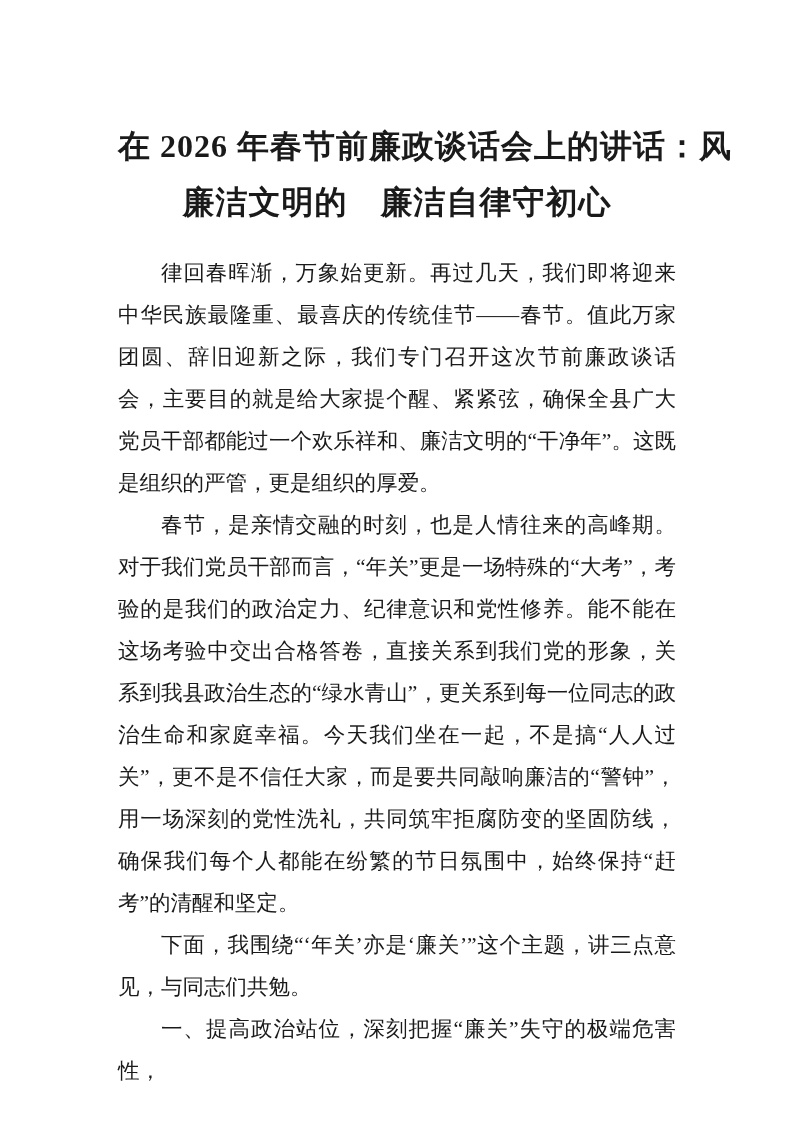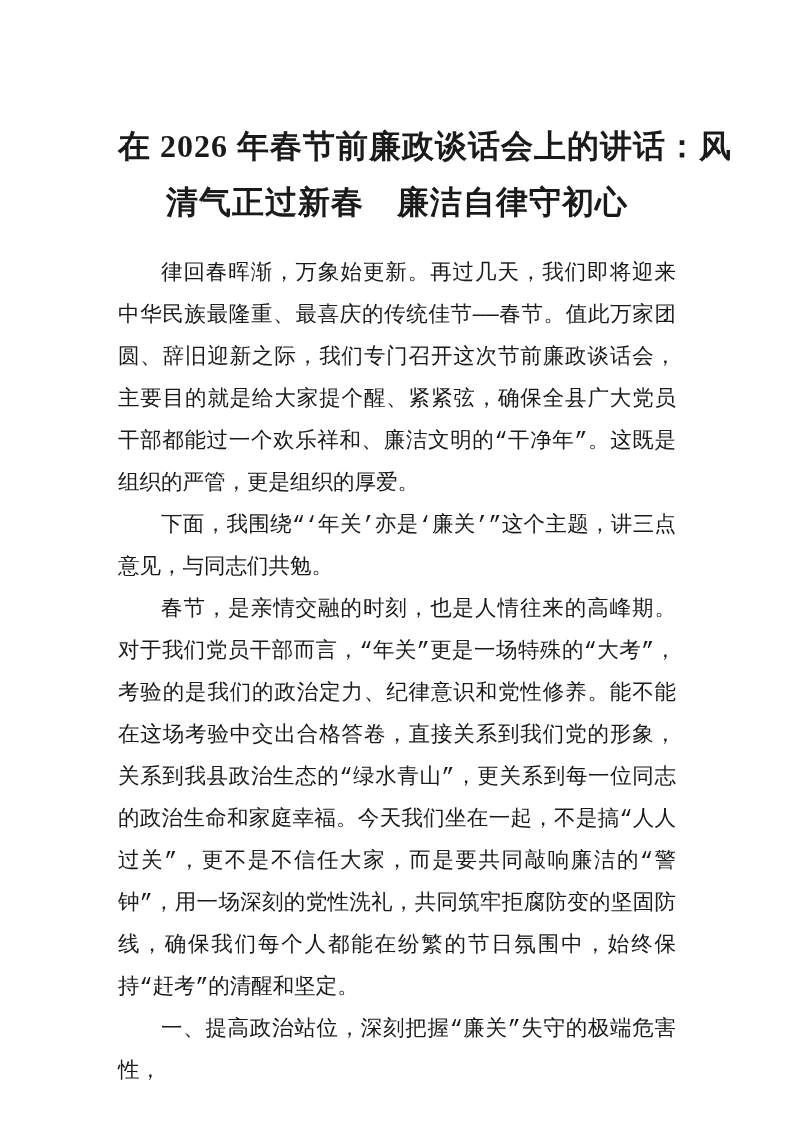--- a/index.html
+++ b/index.html
@@ -37,33 +37,32 @@
     line-height: 42px;
     text-align: justify;
     text-justify: inter-ideograph;
   }
   .doc-body p {
     margin: 0;
     padding: 0;
   }
   .para-indent {
     text-indent: 43px;
-    font-family: Liberation Mono, monospace;
   }
 </style>
 </head>
 <body>
 
 <div class="page">
 
   <h1 class="doc-title">
     <span class="title-line">在 2026 年春节前廉政谈话会上的讲话：风</span>
-    <span class="title-line">清气正过新春　廉洁自律守初心</span>
+    <span class="title-line">廉洁文明的　廉洁自律守初心</span>
   </h1>
 
   <div class="doc-body">
     <p class="para-indent">律回春晖渐，万象始更新。再过几天，我们即将迎来中华民族最隆重、最喜庆的传统佳节——春节。值此万家团圆、辞旧迎新之际，我们专门召开这次节前廉政谈话会，主要目的就是给大家提个醒、紧紧弦，确保全县广大党员干部都能过一个欢乐祥和、廉洁文明的“干净年”。这既是组织的严管，更是组织的厚爱。</p>
+    <p class="para-indent">春节，是亲情交融的时刻，也是人情往来的高峰期。对于我们党员干部而言，“年关”更是一场特殊的“大考”，考验的是我们的政治定力、纪律意识和党性修养。能不能在这场考验中交出合格答卷，直接关系到我们党的形象，关系到我县政治生态的“绿水青山”，更关系到每一位同志的政治生命和家庭幸福。今天我们坐在一起，不是搞“人人过关”，更不是不信任大家，而是要共同敲响廉洁的“警钟”，用一场深刻的党性洗礼，共同筑牢拒腐防变的坚固防线，确保我们每个人都能在纷繁的节日氛围中，始终保持“赶考”的清醒和坚定。</p>
     <p class="para-indent">下面，我围绕“‘年关’亦是‘廉关’”这个主题，讲三点意见，与同志们共勉。</p>
-    <p class="para-indent">春节，是亲情交融的时刻，也是人情往来的高峰期。对于我们党员干部而言，“年关”更是一场特殊的“大考”，考验的是我们的政治定力、纪律意识和党性修养。能不能在这场考验中交出合格答卷，直接关系到我们党的形象，关系到我县政治生态的“绿水青山”，更关系到每一位同志的政治生命和家庭幸福。今天我们坐在一起，不是搞“人人过关”，更不是不信任大家，而是要共同敲响廉洁的“警钟”，用一场深刻的党性洗礼，共同筑牢拒腐防变的坚固防线，确保我们每个人都能在纷繁的节日氛围中，始终保持“赶考”的清醒和坚定。</p>
     <p class="para-indent">一、提高政治站位，深刻把握“廉关”失守的极端危害性，</p>
   </div>
 
 </div>
 
 </body></html>

